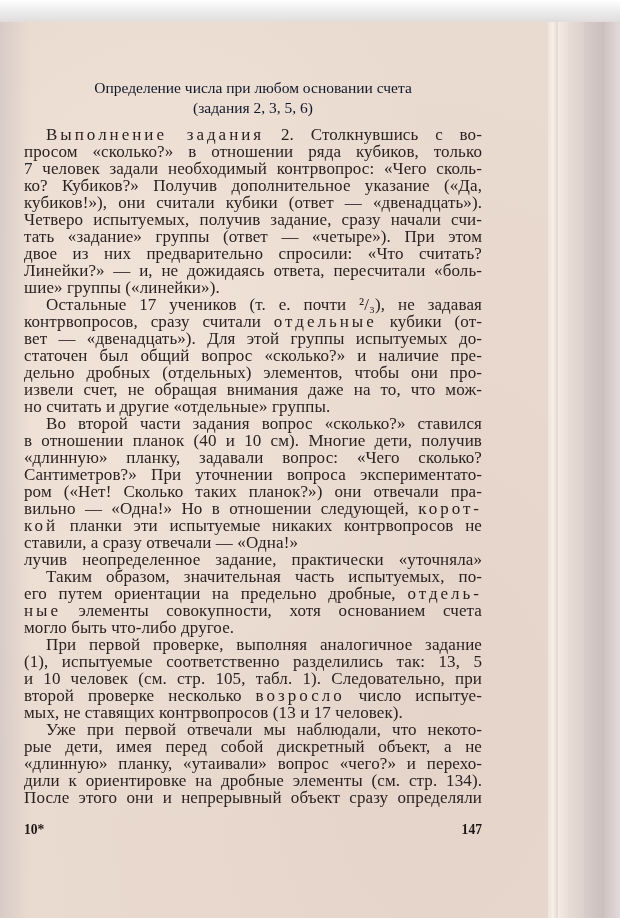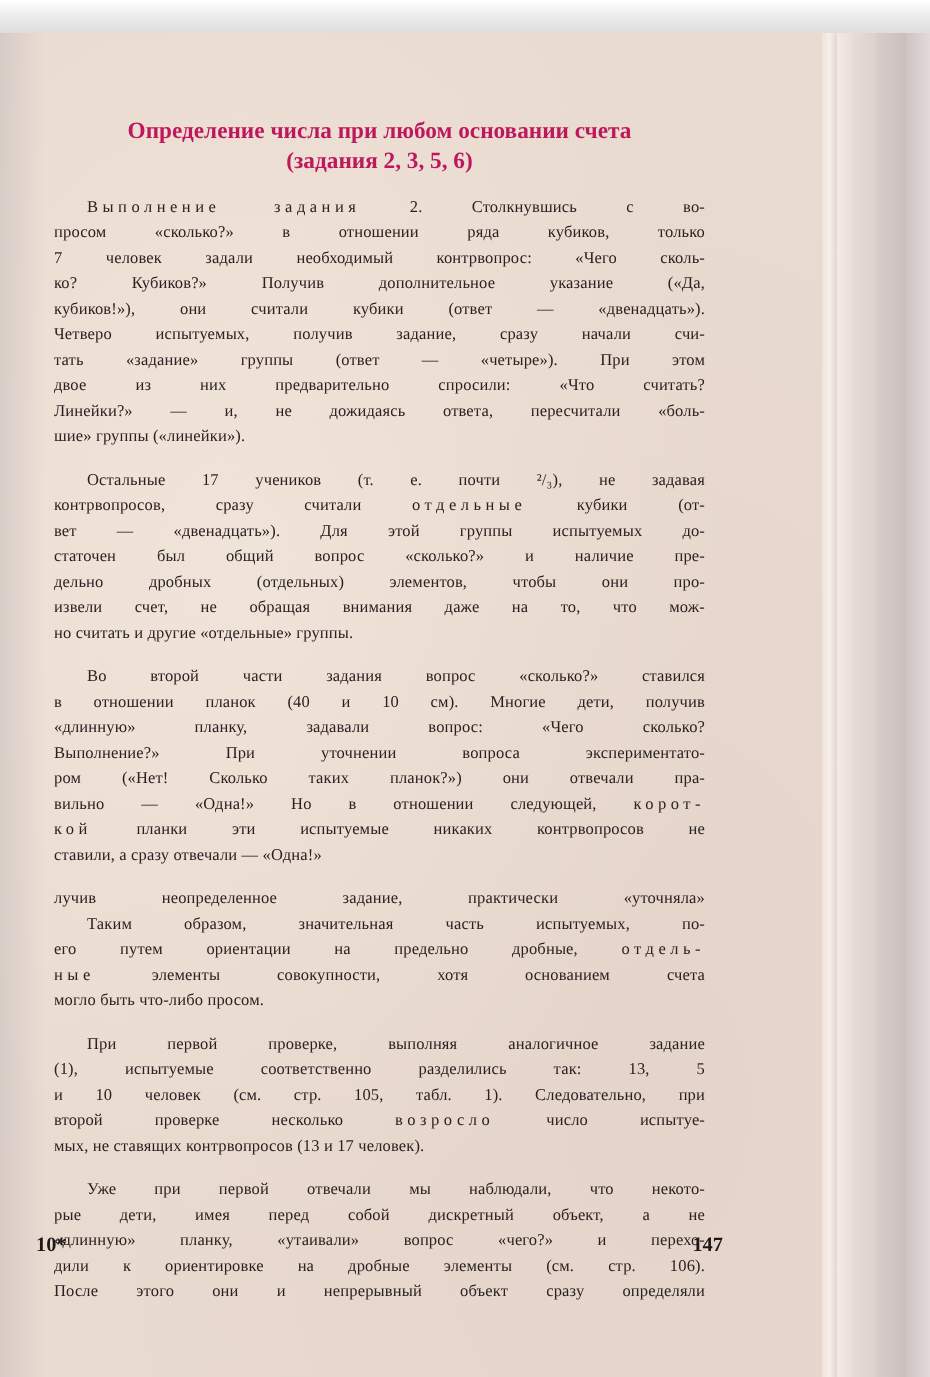--- a/index.html
+++ b/index.html
@@ -50,32 +50,32 @@
 
     .content {
       position: absolute;
       left: 24px;
       top: 78px;
       width: 458px;
       color: #2a2222;
     }
     .heading {
       text-align: center;
-      font-weight: bold;
+      font-weight: normal;
       font-size: 15.5px;
       line-height: 20px;
-      color: #be185d;
+      color: #0f172a;
       margin: 0 0 8px 0;
     }
     .heading .line { display: block; }
     .para {
-      font-size: 11px;
+      font-size: 17px;
       line-height: 17px;
       text-align: justify;
-      margin: 12px;
+      margin: 0;
       text-indent: 22px;
       letter-spacing: 0.1px;
     }
     .line {
       display: block;
       text-align: justify;
       text-align-last: justify;
       white-space: nowrap;
     }
     .line.last {
@@ -134,48 +134,48 @@
     <span class="line">статочен был общий вопрос «сколько?» и наличие пре-</span>
     <span class="line">дельно дробных (отдельных) элементов, чтобы они про-</span>
     <span class="line">извели счет, не обращая внимания даже на то, что мож-</span>
     <span class="line last">но считать и другие «отдельные» группы.</span>
   </div>
 
   <div class="para">
     <span class="line indent">Во второй части задания вопрос «сколько?» ставился</span>
     <span class="line">в отношении планок (40 и 10 см). Многие дети, получив</span>
     <span class="line">«длинную» планку, задавали  вопрос: «Чего сколько?</span>
-    <span class="line">Выполнение?» При уточнении вопроса экспериментато-</span>
+    <span class="line">Сантиметров?» При уточнении вопроса экспериментато-</span>
     <span class="line">ром («Нет! Сколько таких планок?») они отвечали пра-</span>
     <span class="line">вильно — «Одна!» Но в отношении следующей, <span class="sp">корот-</span></span>
     <span class="line"><span class="sp">кой</span> планки эти испытуемые никаких контрвопросов не</span>
     <span class="line last">ставили, а сразу отвечали — «Одна!»</span>
   </div>
 
   <div class="para">
     <span class="line">лучив неопределенное задание, практически «уточняла»</span>
     <span class="line indent">Таким образом, значительная часть испытуемых, по-</span>
     <span class="line">его путем ориентации на предельно дробные, <span class="sp">отдель-</span></span>
     <span class="line"><span class="sp">ные</span> элементы  совокупности,  хотя  основанием  счета</span>
-    <span class="line last">могло быть что-либо просом.</span>
+    <span class="line last">могло быть что-либо другое.</span>
   </div>
 
   <div class="para">
     <span class="line indent">При первой проверке, выполняя аналогичное задание</span>
     <span class="line">(1), испытуемые соответственно разделились так: 13, 5</span>
     <span class="line">и 10 человек (см. стр. 105, табл. 1). Следовательно, при</span>
     <span class="line">второй проверке несколько <span class="sp">возросло</span> число испытуе-</span>
     <span class="line last">мых, не ставящих контрвопросов (13 и 17 человек).</span>
   </div>
 
   <div class="para">
     <span class="line indent">Уже при первой отвечали мы наблюдали, что некото-</span>
     <span class="line">рые дети, имея перед собой дискретный объект, а не</span>
     <span class="line">«длинную» планку, «утаивали» вопрос «чего?» и перехо-</span>
-    <span class="line">дили к ориентировке на дробные элементы (см. стр. 106).</span>
+    <span class="line">дили к ориентировке на дробные элементы (см. стр. 134).</span>
     <span class="line">После этого они и непрерывный объект сразу определяли</span>
   </div>
 </div>
 
 <div class="footer">
   <span class="sig">10*</span>
   <span class="pnum">147</span>
 </div>
 
 </body></html>

